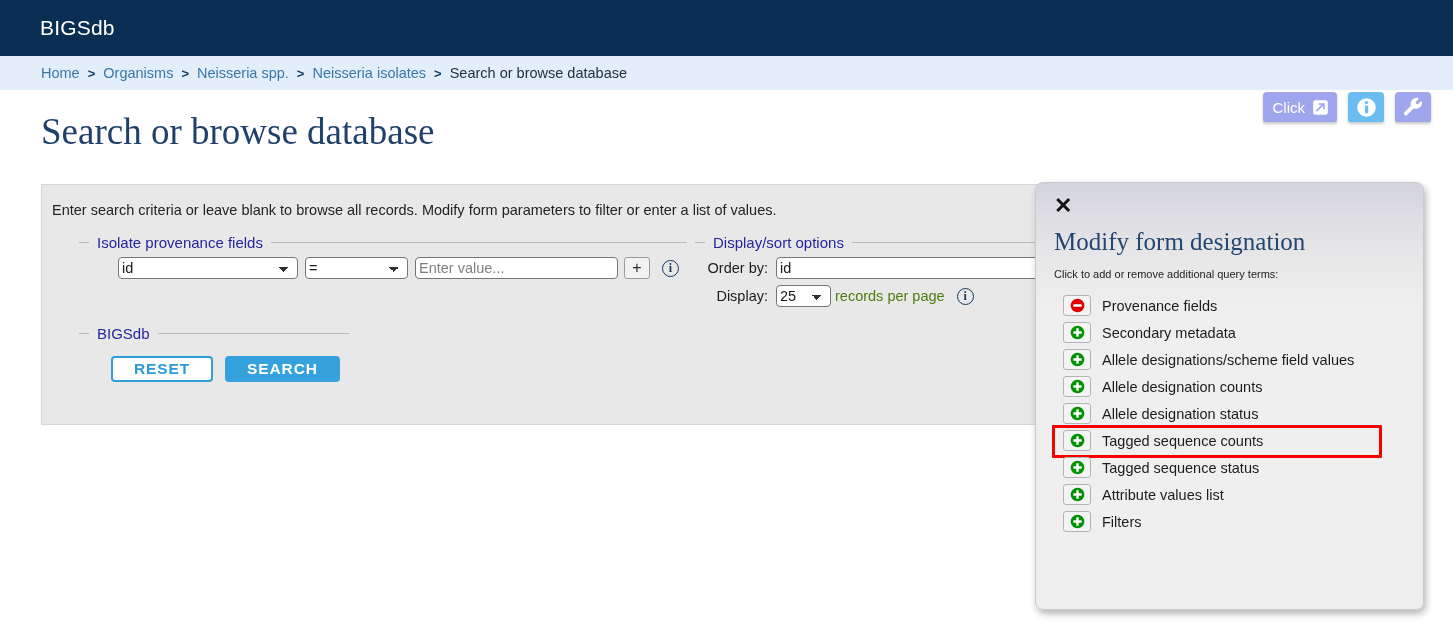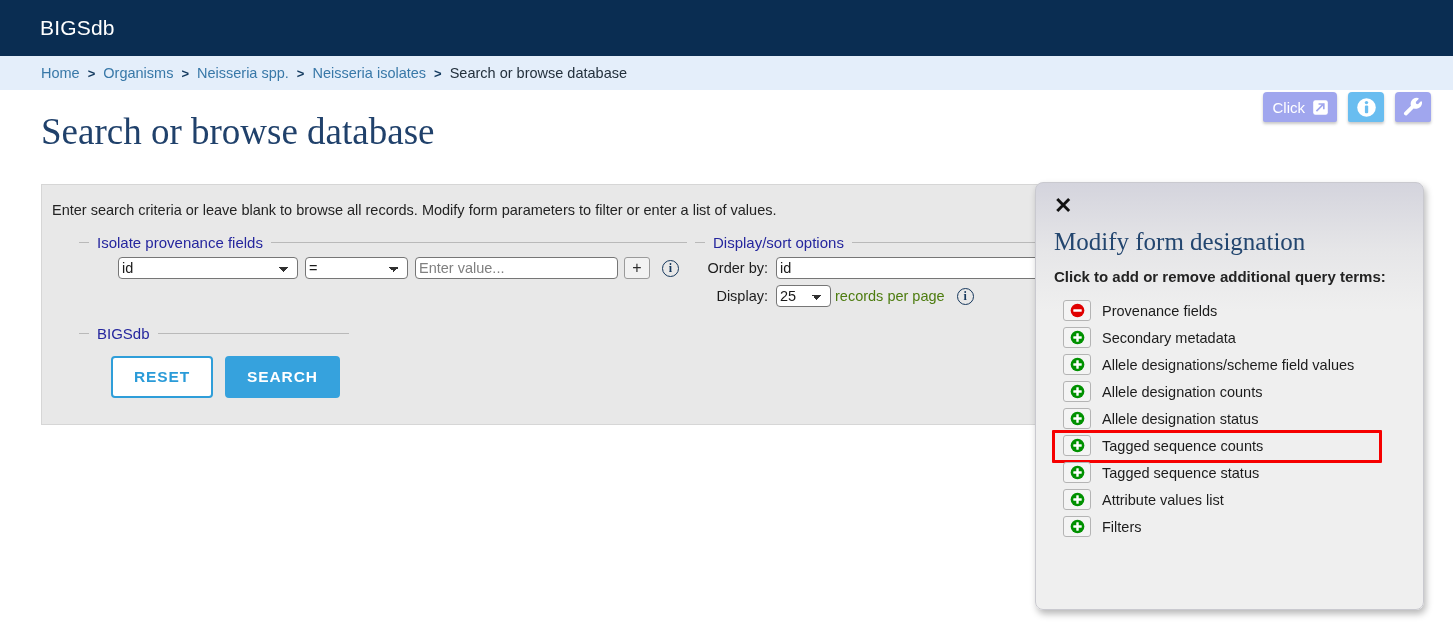--- a/index.html
+++ b/index.html
@@ -168,21 +168,21 @@
     font-size: 14.5px; color: #1c1c1c;
     width: 73px; text-align: right; margin-right: 8px;
   }
   .orderrow { display: flex; align-items: center; padding: 6px 0 0 0; }
   .sel-order { width: 508px; }
   .sel-num   { width: 55px; }
   .unit { font-size: 14.5px; color: #4d7c0f; margin-left: 4px; }
 
   .actionrow { display: flex; gap: 12px; padding: 14px 0 0 32px; }
   .btn {
-    height: 42px;
+    height: 26px;
     min-width: 102px;
     border-radius: 4px;
     font-size: 15.5px;
     font-weight: bold;
     letter-spacing: .9px;
     display: flex; align-items: center; justify-content: center;
     padding: 0 20px;
   }
   .btn-reset { background: #ffffff; color: #2a9bd8; border: 2px solid #2f9ed9; }
   .btn-search { background: #36a2dd; color: #ffffff; border: 2px solid #36a2dd; }
@@ -203,23 +203,22 @@
     font-size: 22px; font-weight: bold; color: #111;
     line-height: 1;
   }
   .modal-title {
     font-family: "Liberation Serif", serif;
     font-size: 25px; color: #23466f;
     margin: 0; padding: 45px 0 0 18px;
     font-weight: normal;
   }
   .modal-sub {
-    font-size: 15px; color: #232323;
+    font-size: 11px; color: #232323;
     padding: 12px 0 0 18px;
-    font-weight: bold;
   }
   .qlist { margin-top: 12px; padding-left: 27px; }
   .qitem {
     display: flex; align-items: center;
     height: 27px;
     position: relative;
   }
   .qicon {
     width: 28px; height: 21px;
     border: 1px solid #b4b4b4;

